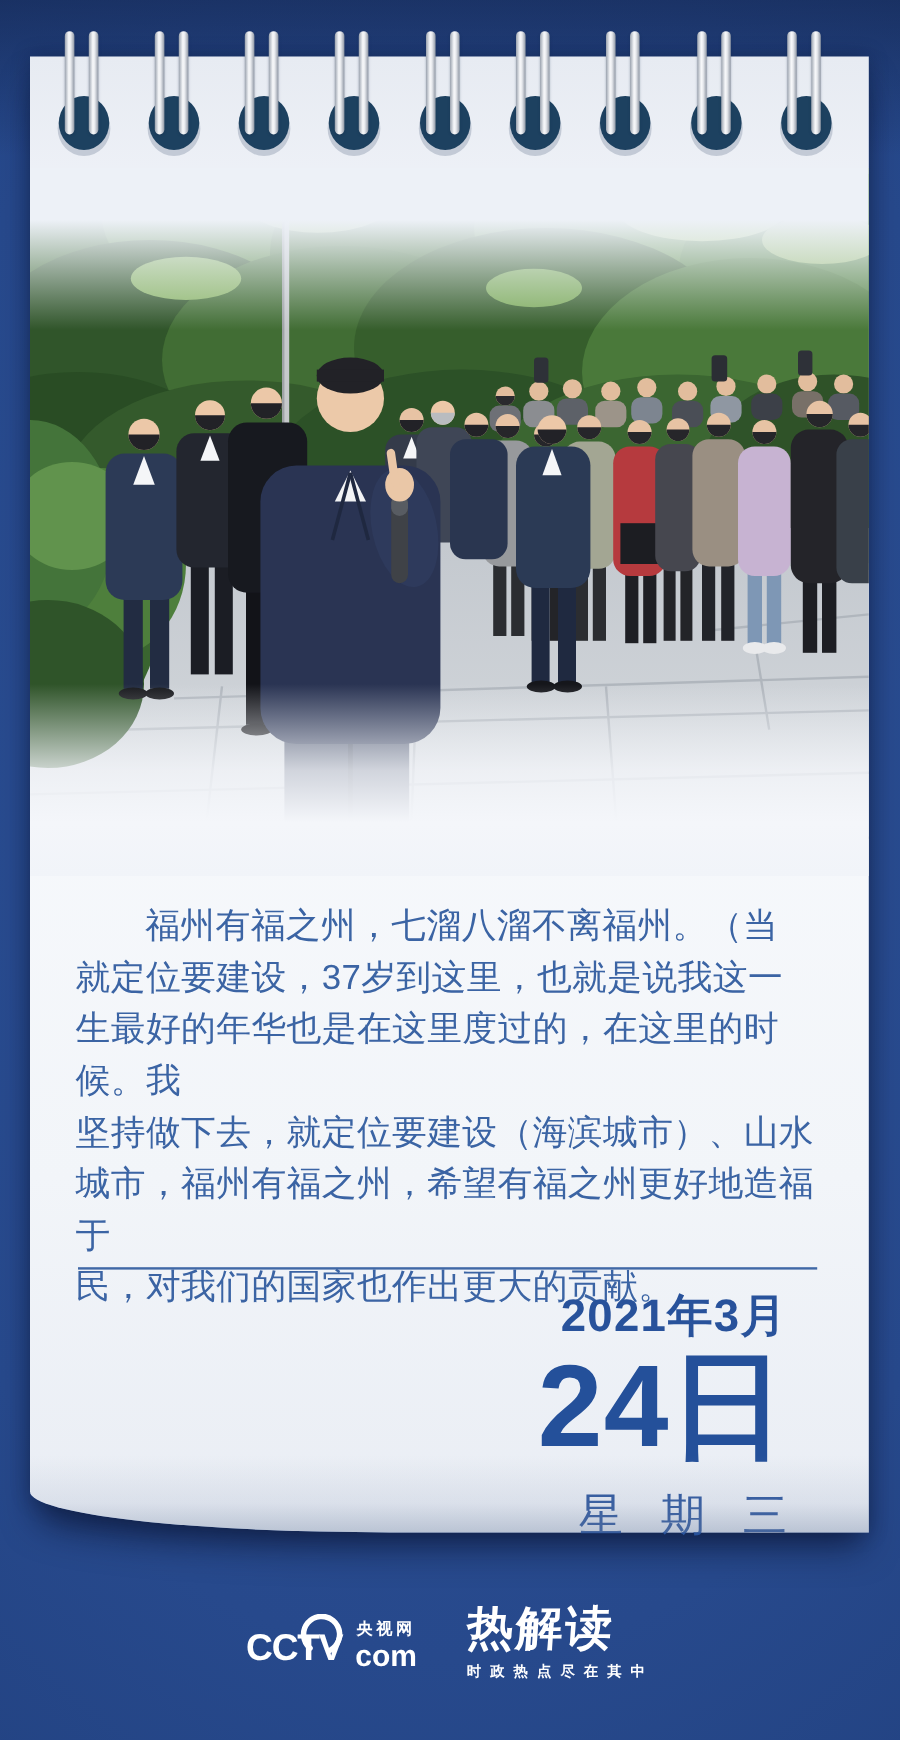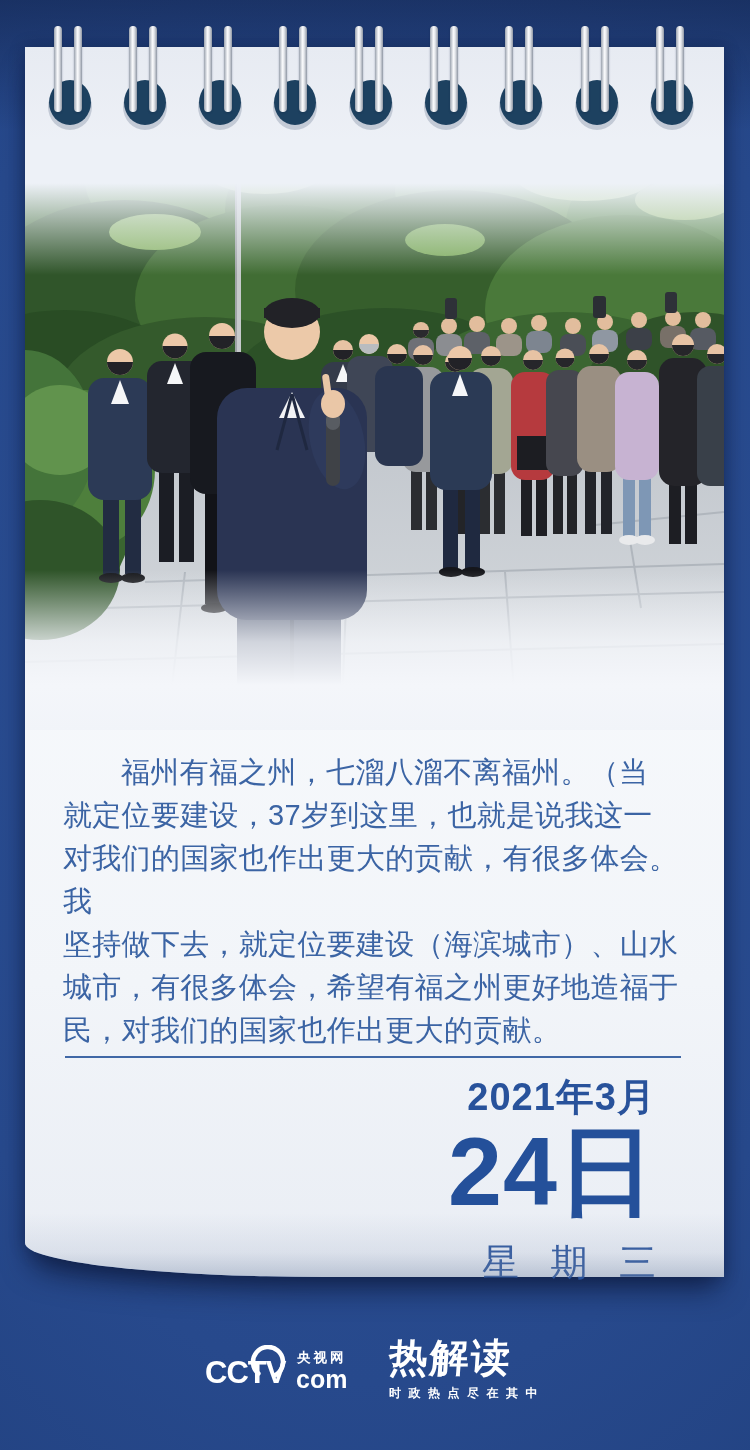--- a/index.html
+++ b/index.html
@@ -331,23 +331,23 @@
         </g>
 
         <rect x="0" y="430" width="699" height="160" fill="url(#fadeB)"></rect>
         <rect x="0" y="0" width="699" height="135" fill="url(#fadeT)"></rect>
       </svg>
     </div>
 
     <div class="quote">
         <div class="qline">福州有福之州，七溜八溜不离福州。（当</div>
         <div class="qline">就定位要建设，37岁到这里，也就是说我这一</div>
-        <div class="qline">对我们的国家也作出更大的贡献，有很多体会。我</div>
+        <div class="qline">生最好的年华也是在这里度过的，在这里的时候。我</div>
         <div class="qline">坚持做下去，就定位要建设（海滨城市）、山水</div>
-        <div class="qline">城市，有很多体会，希望有福之州更好地造福于</div>
+        <div class="qline">城市，福州有福之州，希望有福之州更好地造福于</div>
         <div class="qline">民，对我们的国家也作出更大的贡献。</div>
       </div>
 
     <div class="divider"></div>
 
     <div class="date-block">
       <div class="ym">2021年3月</div>
       <div class="day">24日</div>
       <div class="weekday">星期三</div>
     </div>

